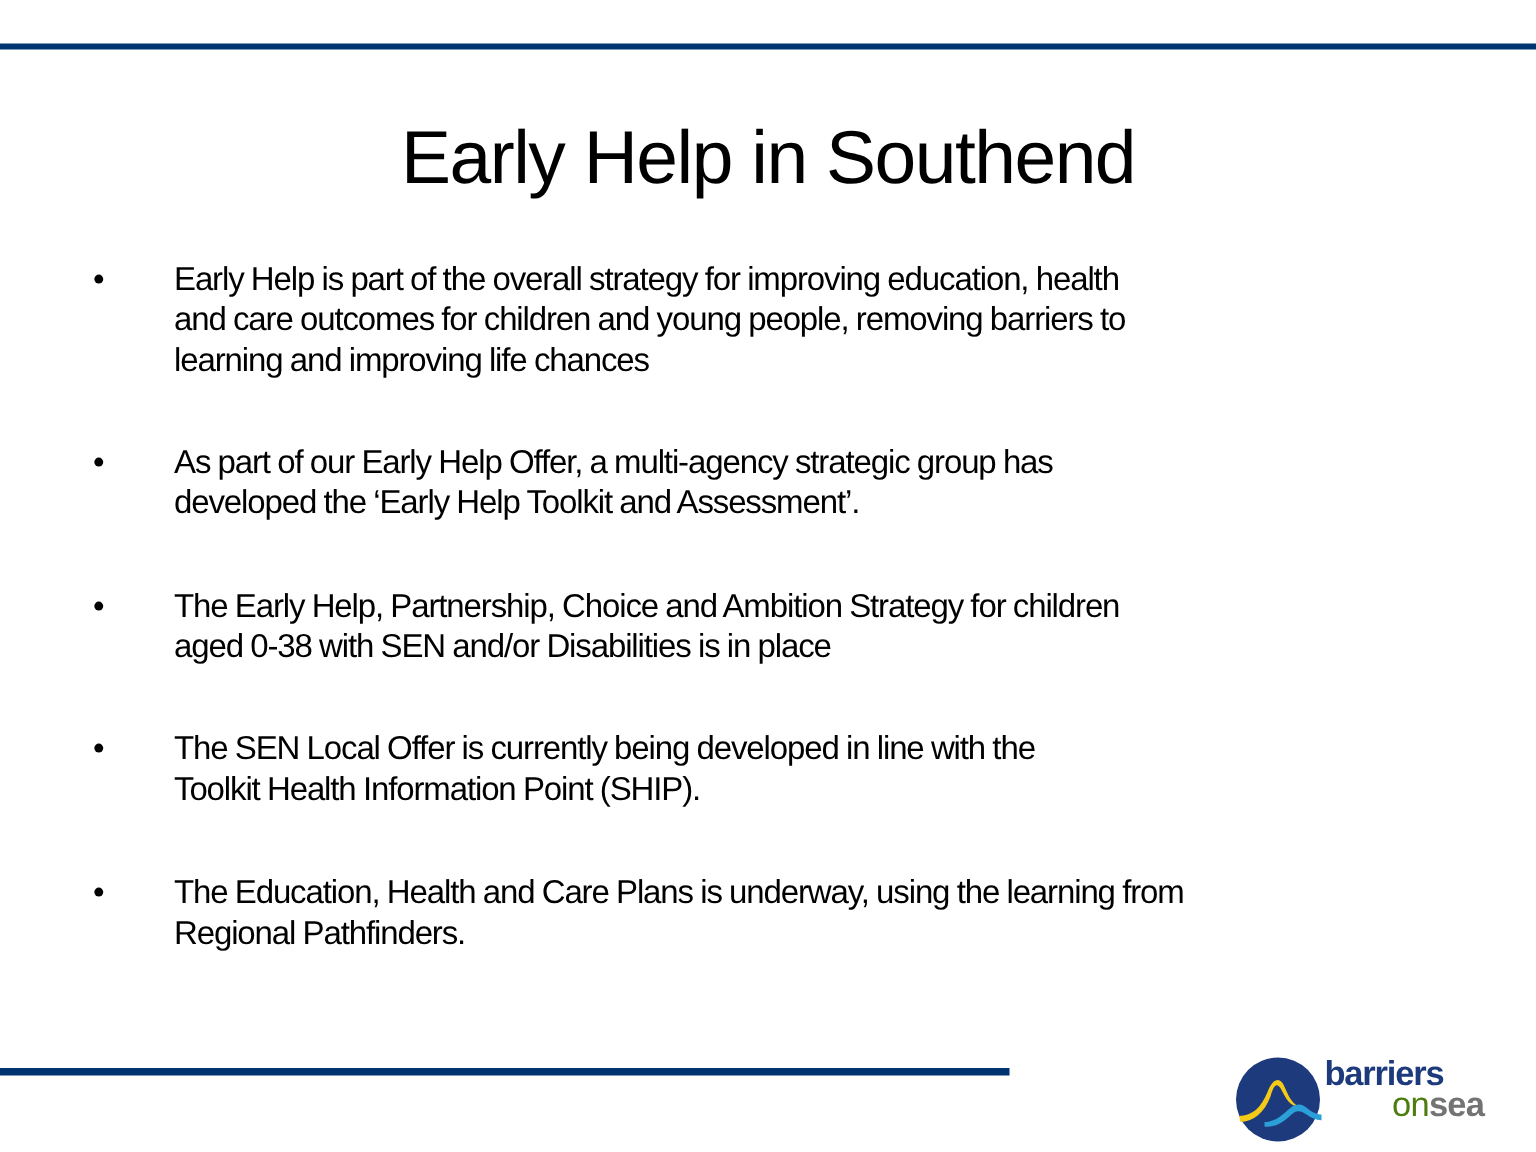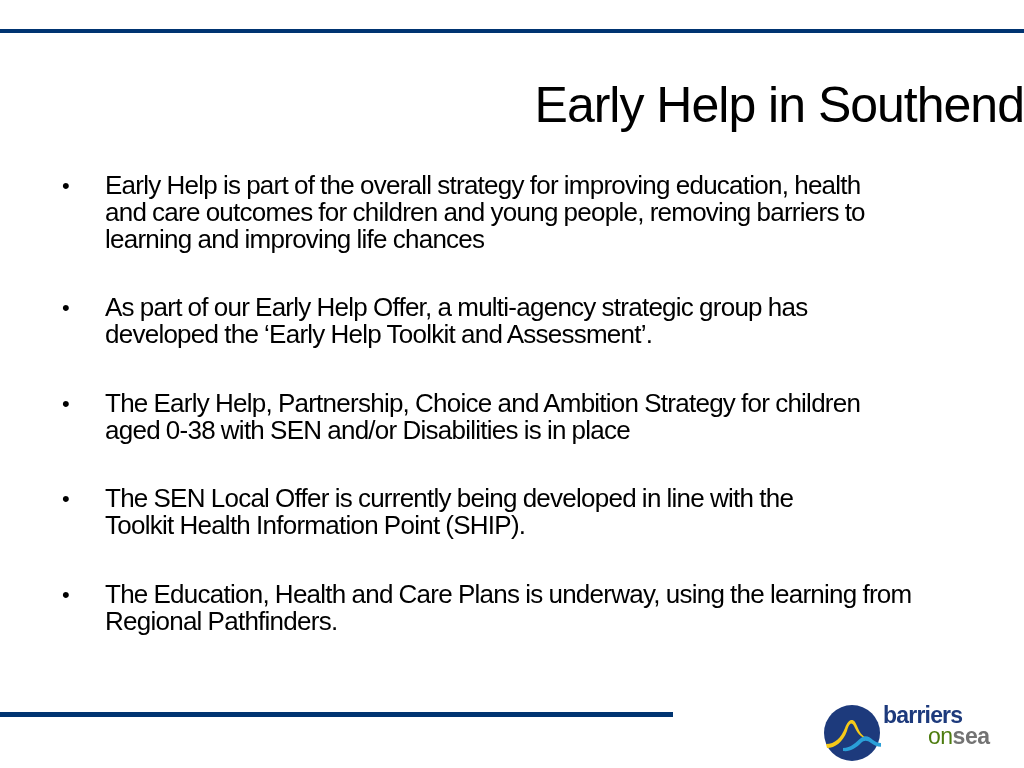--- a/index.html
+++ b/index.html
@@ -29,21 +29,21 @@
       top: 712px;
       width: 673px;
       height: 5px;
       background: #003471;
     }
     .title {
       position: absolute;
       left: 0;
       top: 72px;
       width: 1024px;
-      text-align: right;
+      text-align: center;
       font-size: 50px;
       line-height: 66px;
       letter-spacing: -1px;
       margin: 0;
       font-weight: normal;
     }
     .bullets {
       position: absolute;
       left: 0;
       top: 0;
@@ -58,24 +58,24 @@
     }
     .bullet-dot {
       position: absolute;
       left: 0;
       top: 0;
       font-size: 22px;
       line-height: 27px;
     }
     .bullet-text {
       position: absolute;
-      left: 43px;
+      left: 54px;
       top: 0;
       width: 880px;
-      font-size: 26px;
+      font-size: 22px;
       line-height: 27px;
       letter-spacing: -0.75px;
       word-spacing: -0.5px;
       white-space: pre-line;
     }
     .b1 { top: 172px; }
     .b2 { top: 294px; }
     .b3 { top: 390px; }
     .b4 { top: 485px; }
     .b5 { top: 581px; }

